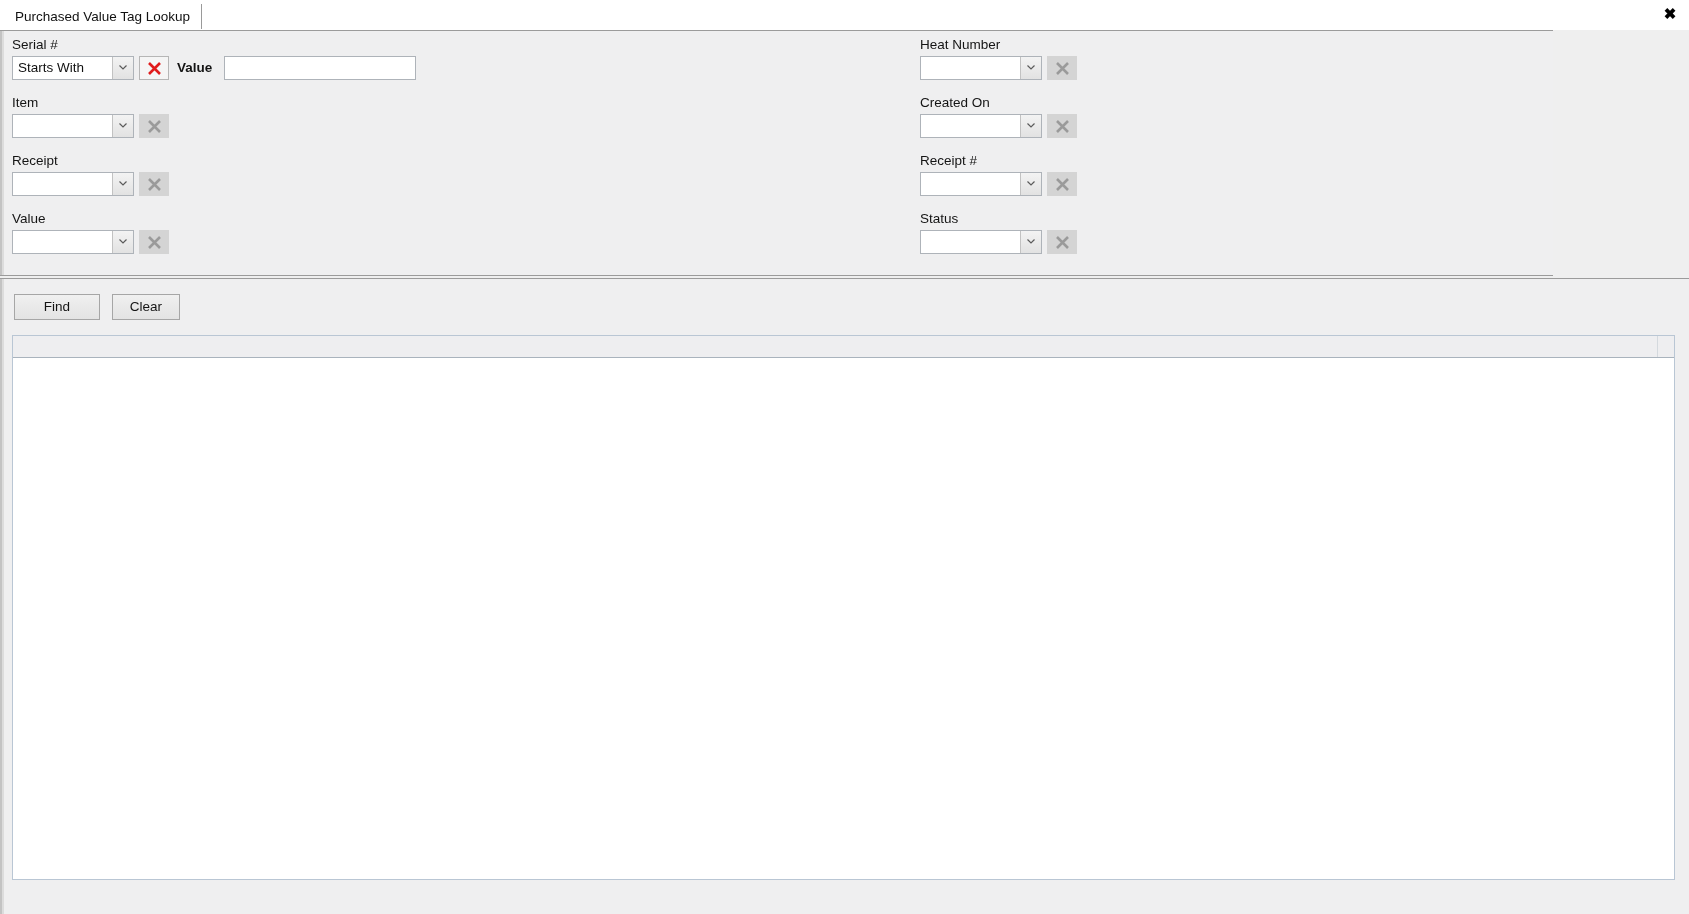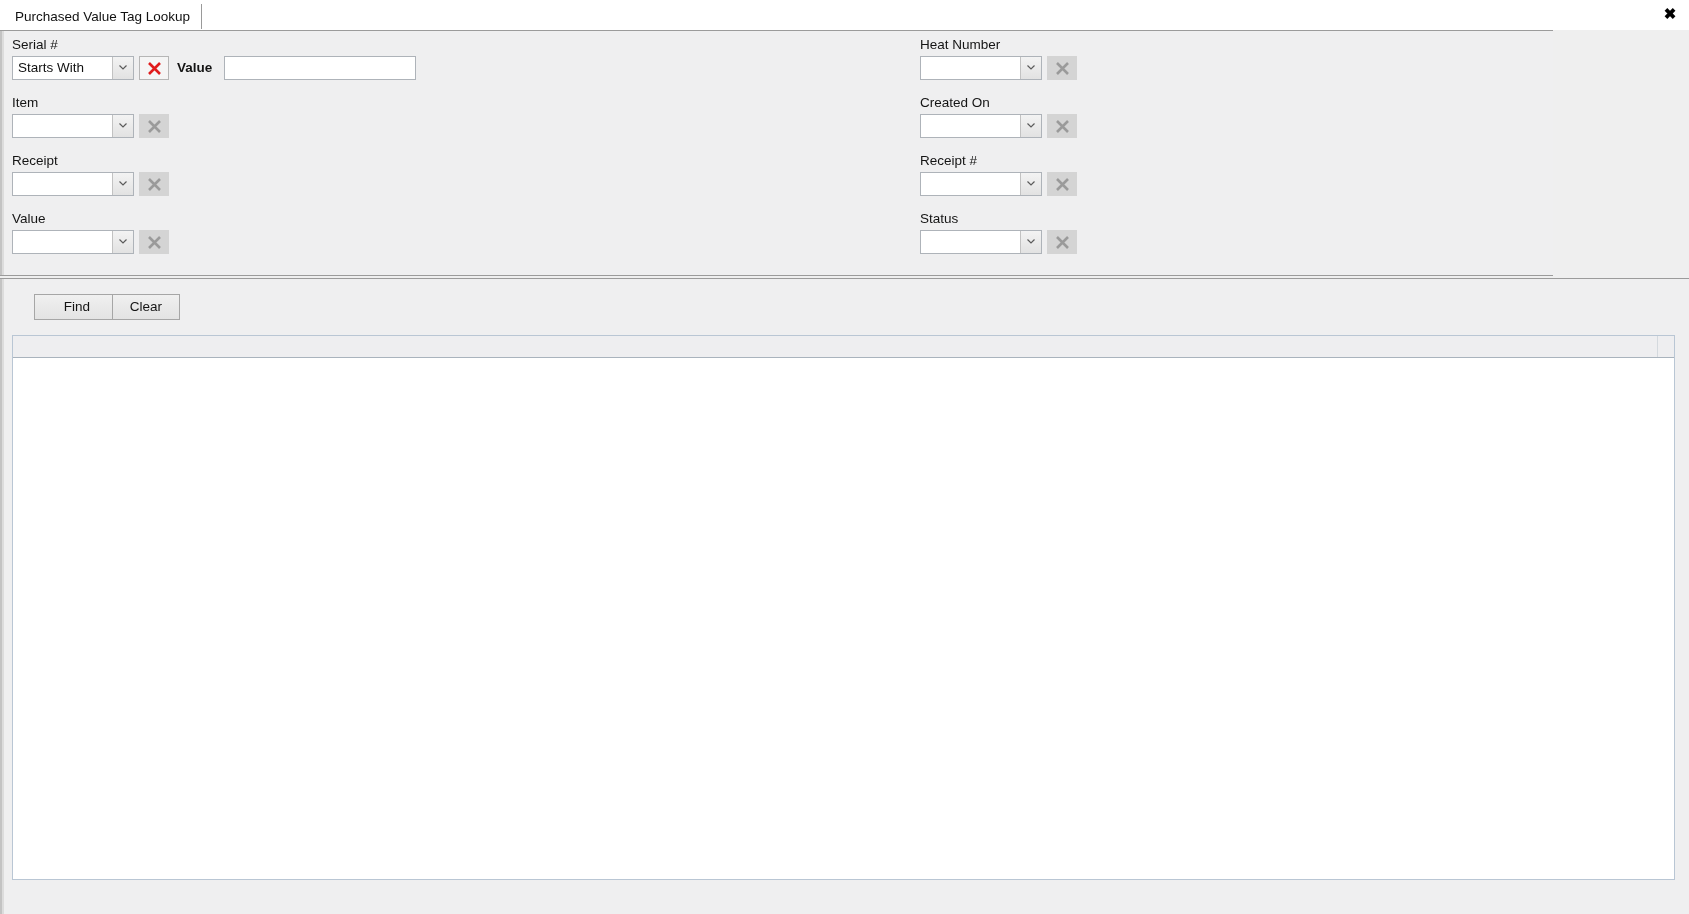--- a/index.html
+++ b/index.html
@@ -439,21 +439,21 @@
             <path d="M2 2 L13 13 M13 2 L2 13" stroke="#9a9a9a" stroke-width="2.6" stroke-linecap="butt"></path>
           </svg>
         </span>
       </div>
     </div>
 
   </div>
 
   <div class="results-panel">
 
-    <button class="action-btn" style="left:14px; top:15px; width:86px;margin-left:20px;">Find</button>
+    <button class="action-btn" style="left:14px; top:15px; width:86px;">Find</button>
 
     <button class="action-btn" style="left:112px; top:15px; width:68px;">Clear</button>
 
     <div class="grid">
       <div class="grid-header">
         <div class="grid-header-spacer"></div>
       </div>
       <div class="grid-body"></div>
     </div>
 

